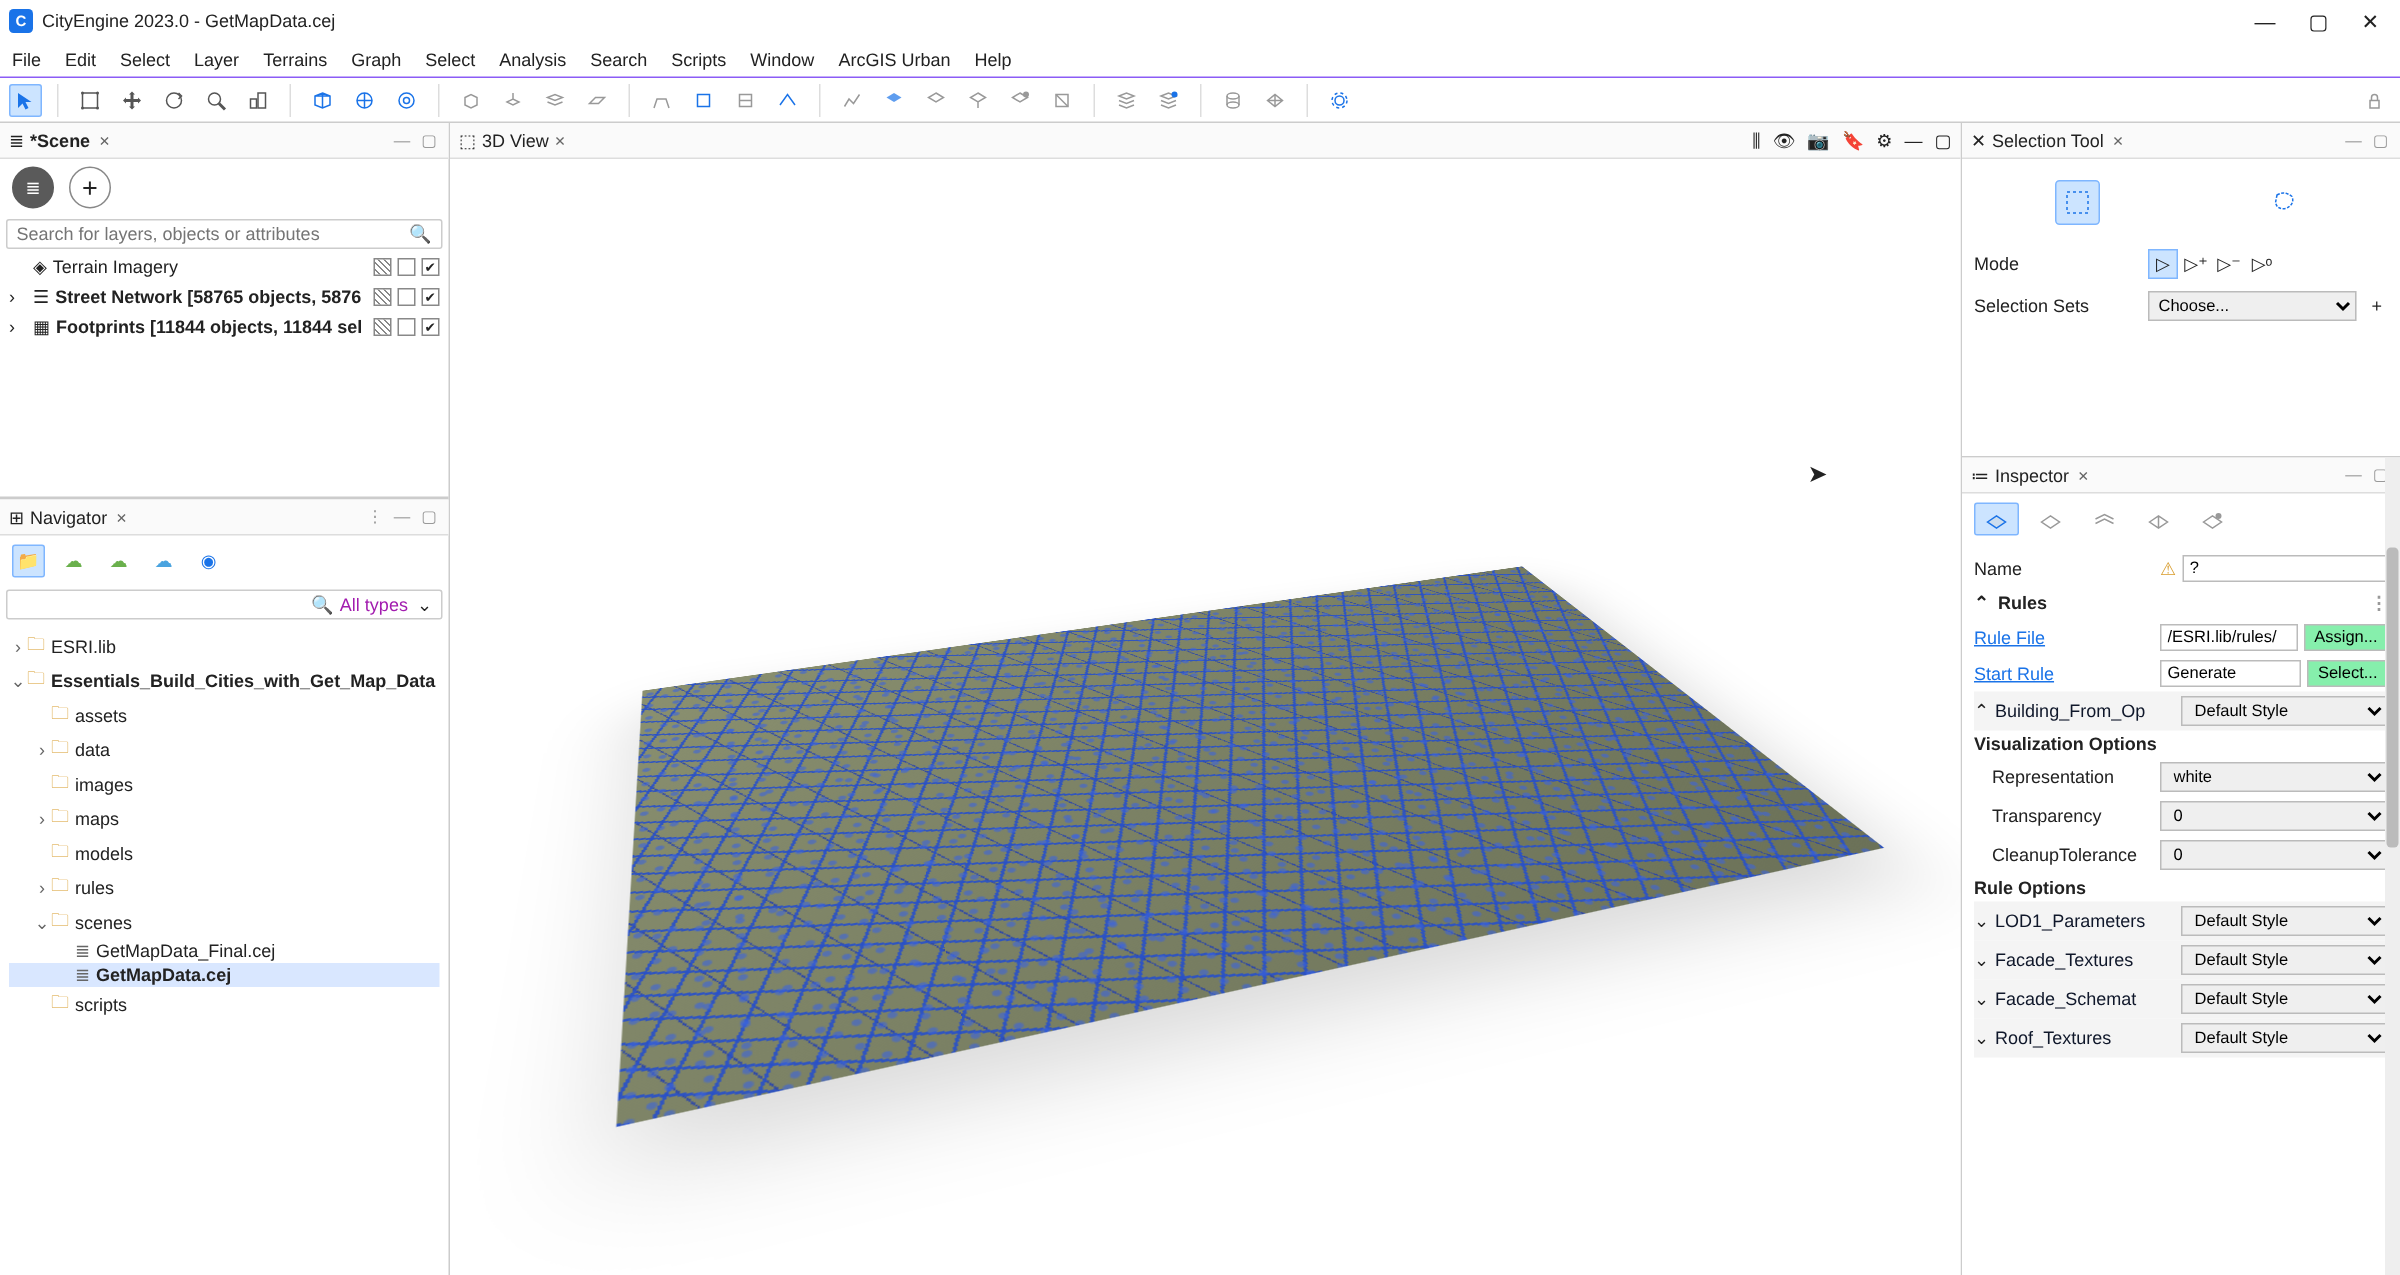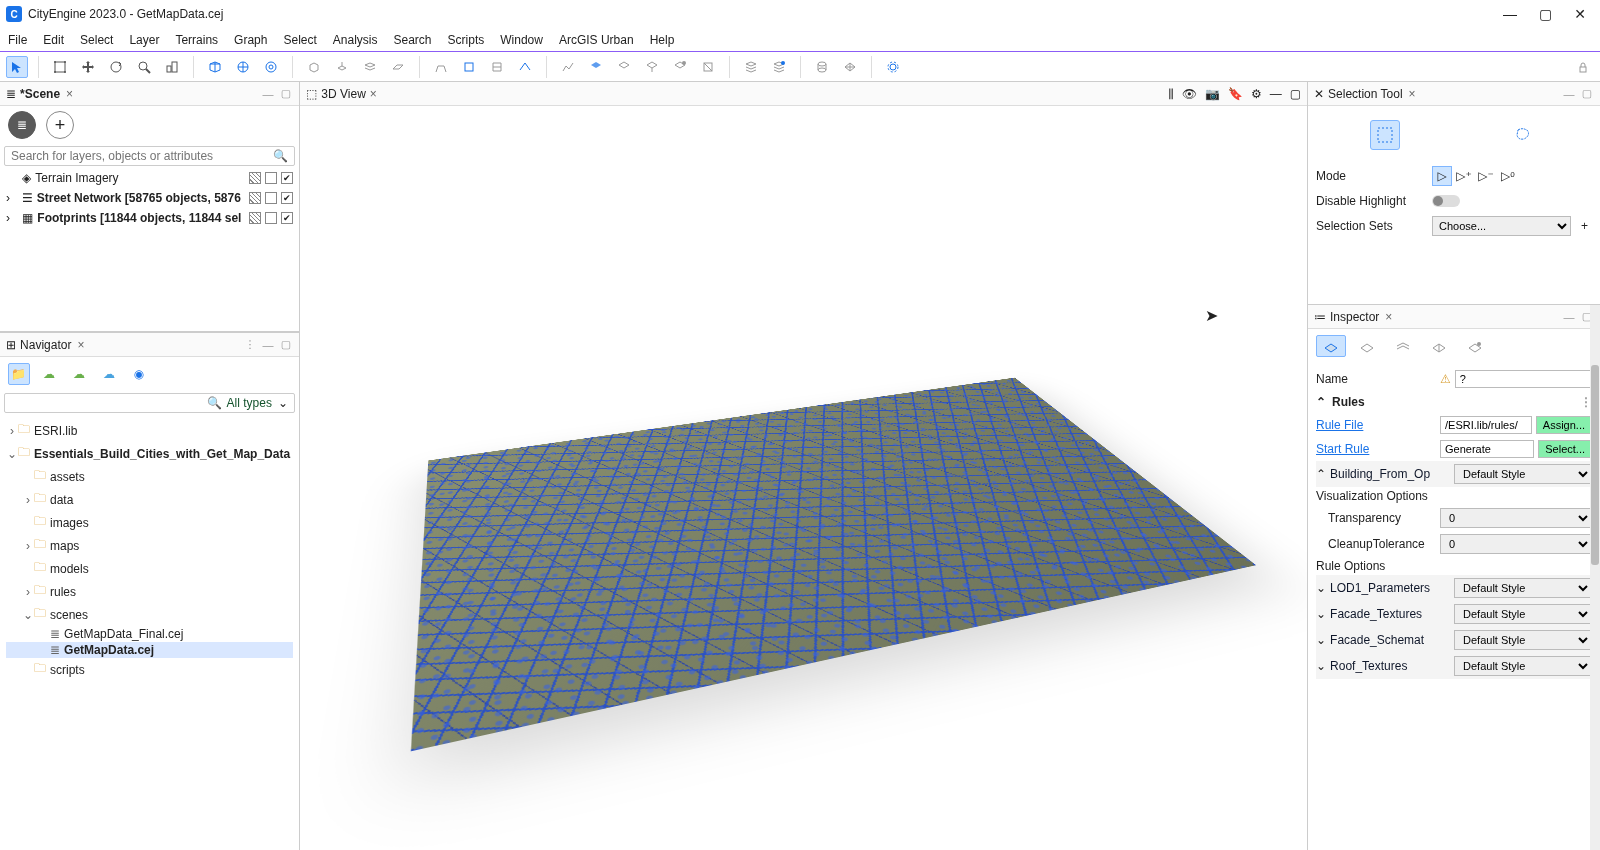--- a/index.html
+++ b/index.html
@@ -76,21 +76,21 @@
 .insp-body{padding:4px 8px;overflow-y:auto;flex:1;}
 .insp-row{display:flex;align-items:center;padding:3px 0;gap:4px;}
 .insp-row .lab{width:120px;white-space:nowrap;overflow:hidden;text-overflow:ellipsis;}
 .insp-row .lab.link{color:#1a73e8;text-decoration:underline;cursor:pointer;}
 .insp-row .lab.gray{color:#0f172a;}
 .insp-row .val{flex:1;display:flex;align-items:center;}
 .insp-row .val input,.insp-row .val select{width:100%;border:1px solid #bbb;font-size:11px;padding:2px 4px;}
 .insp-row .btn{border:1px solid #bbb;padding:2px 6px;font-size:11px;background:#86efac;}
 .section-head{display:flex;align-items:center;gap:6px;padding:4px 0;font-weight:bold;}
 .section-head .tw{width:10px;}
-.subhead{font-weight:normal;padding:2px 0;}
+.subhead{font-weight:bold;padding:2px 0;}
 svg{display:block;}
 .scrollbar-mock{position:absolute;right:0;top:0;bottom:0;width:10px;background:#eee;}
 .scrollbar-mock .thumb{position:absolute;right:1px;width:8px;background:#bbb;border-radius:3px;}
 </style>
 </head>
 <body>
 
 <div class="titlebar">
   <div class="appicon">C</div>
   <div>CityEngine 2023.0 - GetMapData.cej</div>
@@ -352,21 +352,21 @@
       </div>
       <div class="nav-icons">
         <div class="nicon sel">📁</div>
         <div class="nicon" style="color:#6ab04c;">☁</div>
         <div class="nicon" style="color:#6ab04c;">☁</div>
         <div class="nicon" style="color:#4aa3df;">☁</div>
         <div class="nicon" style="color:#1a73e8;">◉</div>
       </div>
       <div class="nav-filter">
         <span style="margin-right:4px;margin-left:auto;">🔍</span>
-        <span style="color:#14532d;">All types</span>
+        <span style="color:#a21caf;">All types</span>
         <span style="margin-left:6px;">⌄</span>
       </div>
       <div class="tree" id="nav-tree">
           <div class="node" style="padding-left: 0px;">
             <span class="exp">›</span>
             <span class="folder">🗀</span>
             <span>ESRI.lib</span>
           </div>
           <div class="node" style="padding-left: 0px;">
             <span class="exp">⌄</span>
@@ -475,24 +475,20 @@
         <div class="sel-row">
           <span class="lab">Mode</span>
           <div class="mode-icons">
             <div class="mi on">▷</div>
             <div class="mi">▷⁺</div>
             <div class="mi">▷⁻</div>
             <div class="mi">▷ᵒ</div>
           </div>
         </div>
         <div class="sel-row">
-          <span class="lab">Disable Highlight</span>
-          <div class="toggle"></div>
-        </div>
-        <div class="sel-row">
           <span class="lab">Selection Sets</span>
           <select><option>Choose...</option></select>
           <span style="padding:0 4px;">+</span>
         </div>
       </div>
     </div>
 
     <div class="panel inspector" style="position:relative;">
       <div class="panel-header">
         <span>≔</span>
@@ -559,20 +555,26 @@
         </div>
         <div class="insp-row" style="background:#f4f4f4;">
           <span class="tw">⌃</span>
           <span class="lab gray">Building_From_Op</span>
           <div class="val">
               <select><option>Default Style</option></select>
             </div>
         </div>
         <div class="subhead">Visualization Options</div>
         <div class="insp-row">
+          <span class="lab" style="padding-left:12px;">Representation</span>
+          <div class="val">
+              <select><option>white</option></select>
+            </div>
+        </div>
+        <div class="insp-row">
           <span class="lab" style="padding-left:12px;">Transparency</span>
           <div class="val">
               <select><option>0</option></select>
             </div>
         </div>
         <div class="insp-row">
           <span class="lab" style="padding-left:12px;">CleanupTolerance</span>
           <div class="val">
               <select><option>0</option></select>
             </div>

